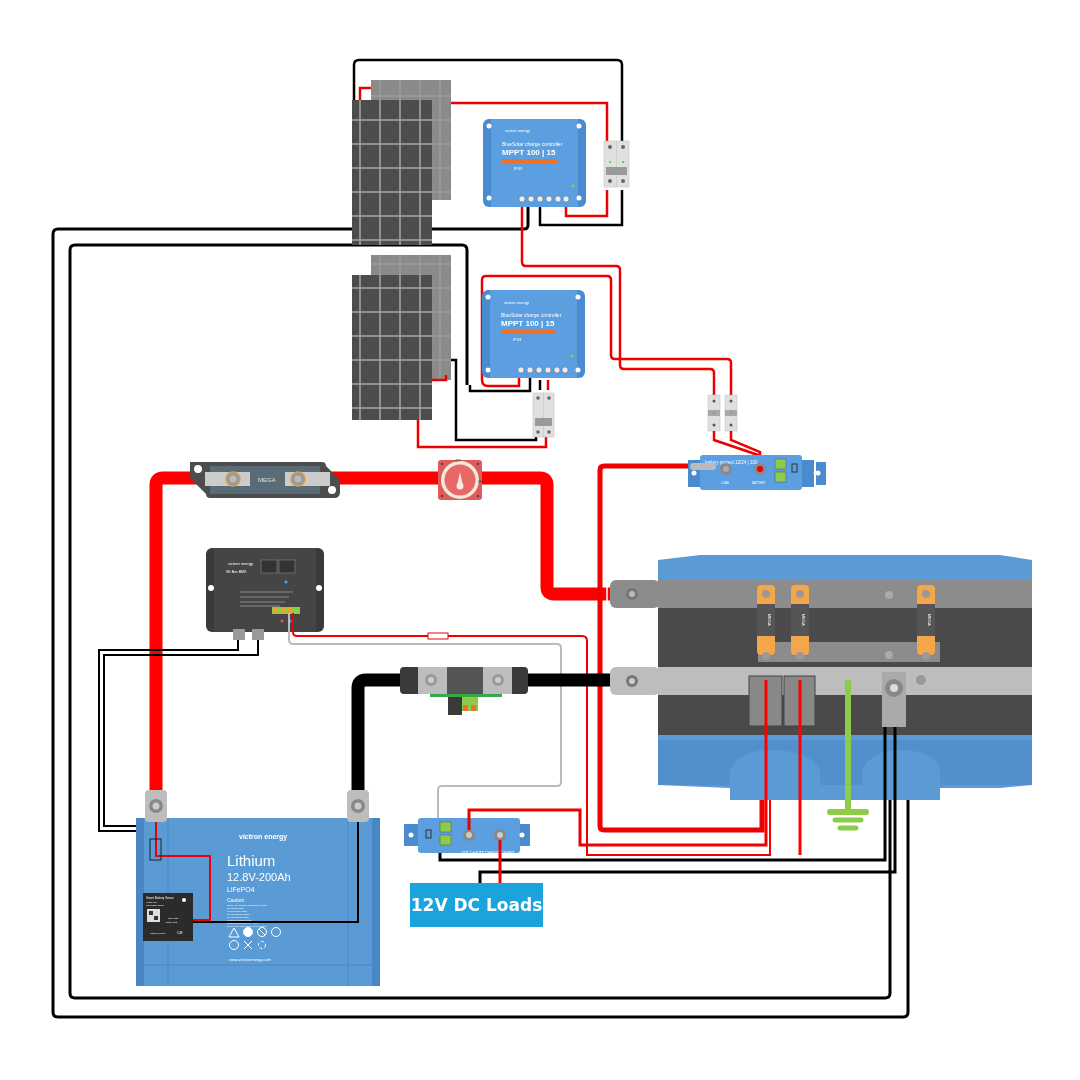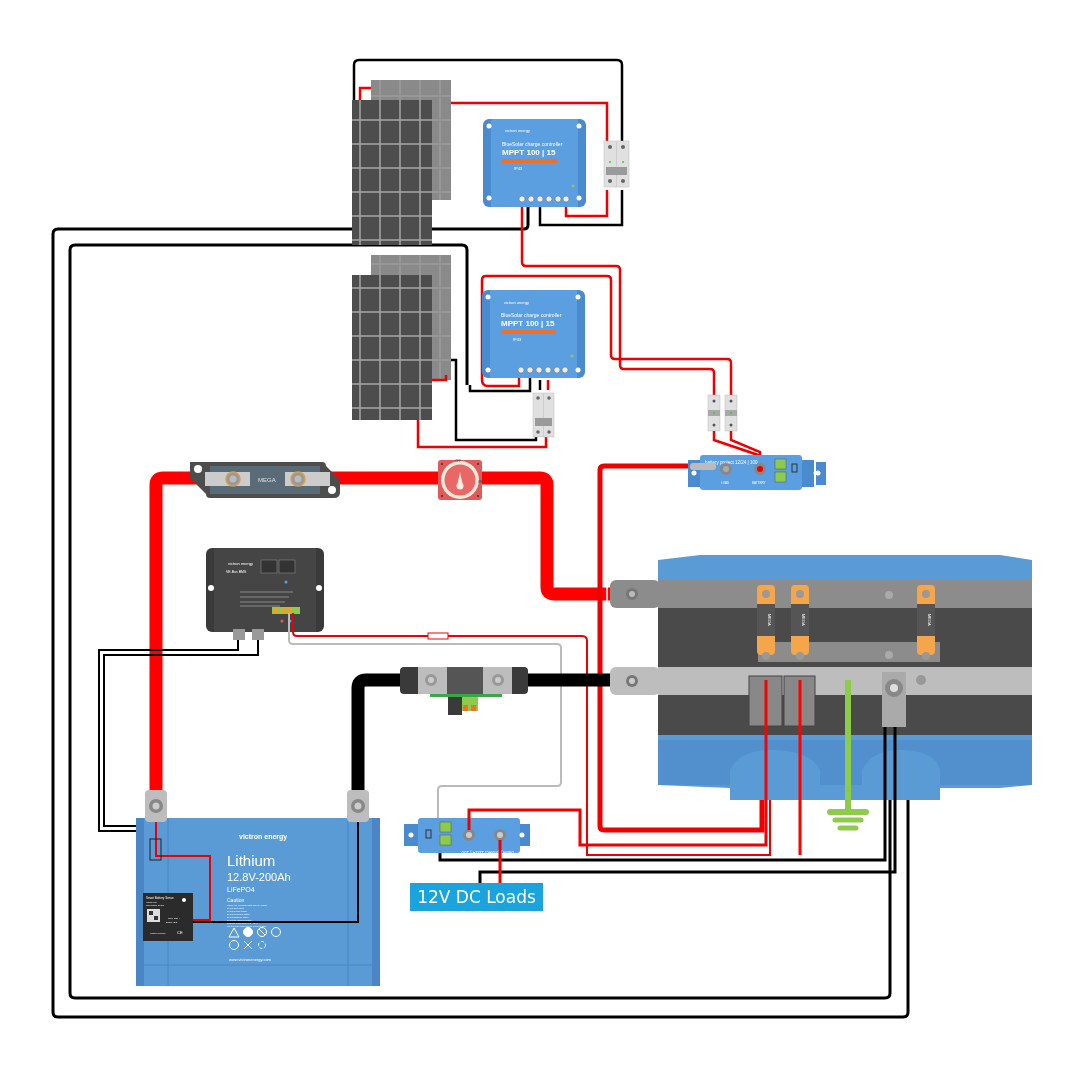--- a/index.html
+++ b/index.html
@@ -1,23 +1,23 @@
 <!DOCTYPE html>
 <html><head>
 <meta charset="utf-8">
 <style>
   html, body { margin: 0; padding: 0; background: #ffffff; }
   body { width: 1080px; height: 1080px; position: relative; overflow: hidden; font-family: "Liberation Sans", sans-serif; }
   #diagram { position: absolute; left: 0; top: 0; width: 1080px; height: 1080px; }
   .txt-white { fill: #ffffff; font-family: "Liberation Sans", sans-serif; }
   .txt-dark { fill: #333333; font-family: "Liberation Sans", sans-serif; }
   .loads-box {
-    position: absolute; left: 410px; top: 883px; width: 133px; height: 28px;
+    position: absolute; left: 410px; top: 883px; width: 133px; height: 44px;
     background: #1aa3dc; color: #fff; font-family: "DejaVu Sans", sans-serif;
-    font-weight: normal; font-size: 17px; display: flex; align-items: center; justify-content: center;
+    font-weight: bold; font-size: 17px; display: flex; align-items: center; justify-content: center;
   }
 </style>
 </head>
 <body>
 
 <svg id="diagram" viewBox="0 0 1080 1080" xmlns="http://www.w3.org/2000/svg">
   <defs>
     <pattern id="pvcell-dark" width="20" height="24" patternUnits="userSpaceOnUse">
       <rect x="0.8" y="0.8" width="18.4" height="22.4" fill="#4d4d4d"></rect>
     </pattern>

